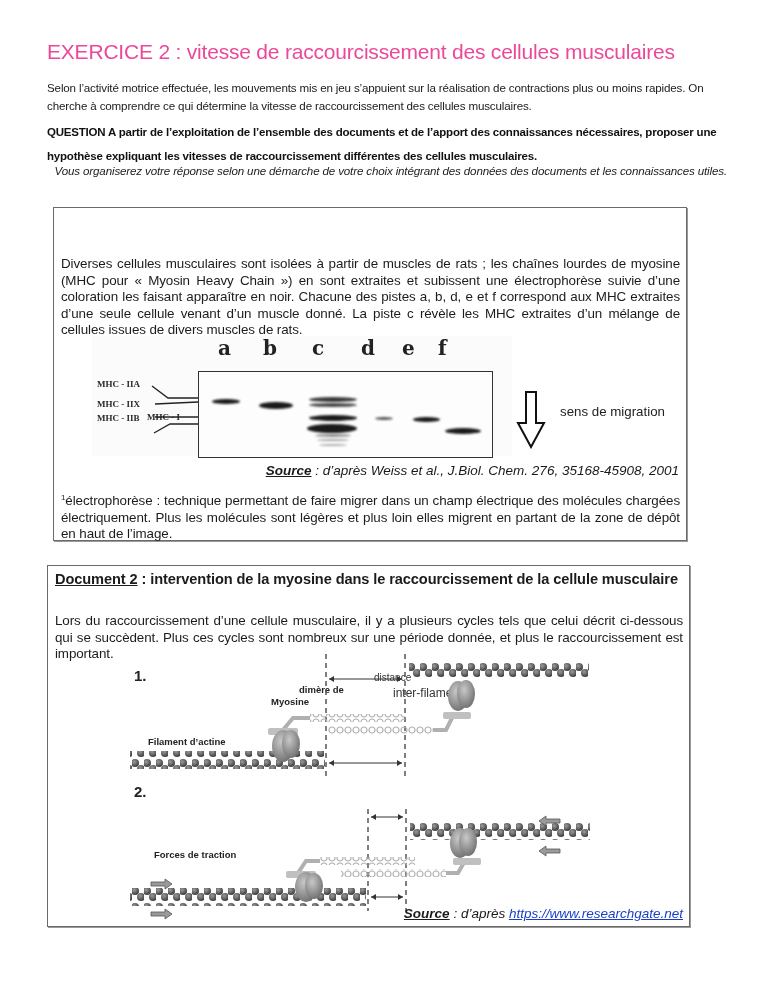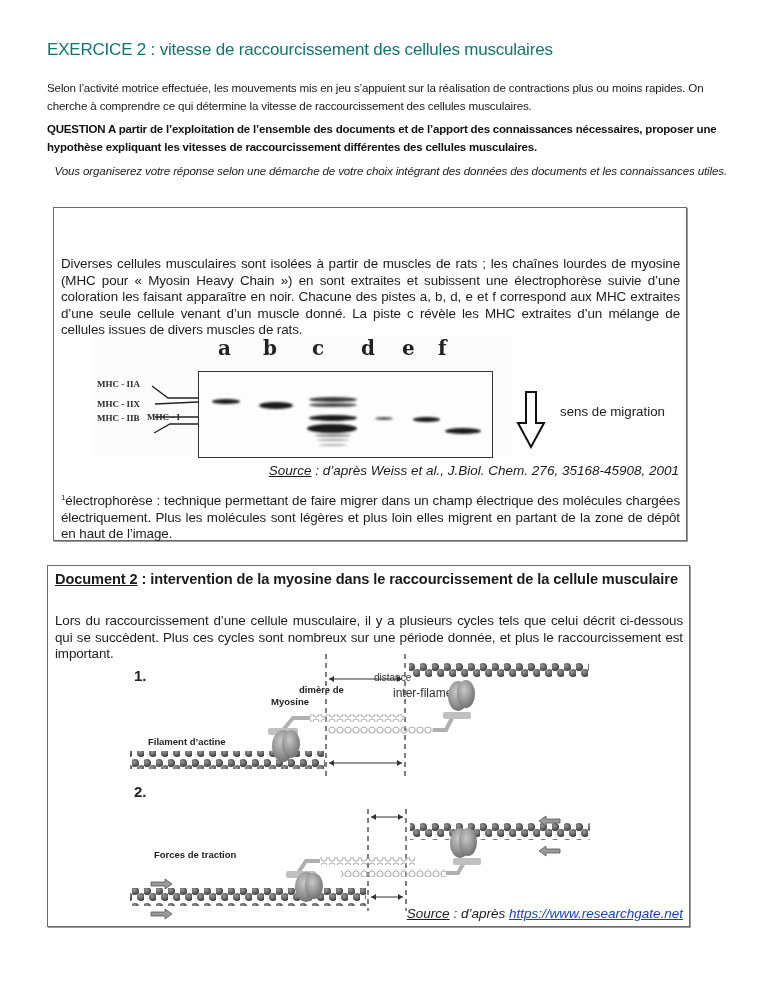--- a/index.html
+++ b/index.html
@@ -1,37 +1,37 @@
 <!DOCTYPE html>
 <html><head>
 <meta charset="utf-8">
 <style>
   html, body { margin: 0; padding: 0; background: #ffffff; }
   body { width: 768px; height: 994px; position: relative; overflow: hidden; color: #1a1a1a; }
   .abs { position: absolute; }
-  .title { left: 47px; top: 40px; font-family: "Liberation Sans", sans-serif; font-size: 17px; color: #0f766e; letter-spacing: -0.2px; white-space: nowrap; }
+  .title { left: 47px; top: 40px; font-family: "Liberation Sans", sans-serif; font-size: 21px; color: #ec4899; letter-spacing: -0.2px; white-space: nowrap; }
   .intro { left: 47px; top: 79px; width: 680px; font-family: "Liberation Sans", sans-serif; font-size: 11.6px; line-height: 18px; color: #1a1a1a; letter-spacing: -0.15px; }
-  .question { left: 47px; top: 120px; width: 690px; font-family: "Liberation Sans", sans-serif; font-size: 11.5px; line-height: 18px; font-weight: bold; color: #111; letter-spacing: -0.2px; }
+  .question { left: 47px; top: 120px; width: 690px; font-family: "Liberation Sans", sans-serif; font-size: 11.5px; line-height: 24px; font-weight: bold; color: #111; letter-spacing: -0.2px; }
   .instruction { left: 47px; top: 162px; width: 680px; font-family: "Liberation Sans", sans-serif; font-size: 11.6px; line-height: 18px; font-style: italic; color: #222; letter-spacing: -0.15px; text-align: right; }
 
   .docbox { border: 1.5px solid #6a6a6a; box-shadow: 1px 1px 0 #9a9a9a; background: #fff; font-family: "Liberation Sans", sans-serif; color: #1c1c1c; }
   .doc1 { left: 53px; top: 207px; width: 632px; height: 332px; }
   .doc2 { left: 47px; top: 565px; width: 641px; height: 360px; }
 
   .dochead { font-size: 14.6px; font-weight: bold; line-height: 17px; letter-spacing: -0.1px; }
   .dochead .u { text-decoration: underline; }
   .dochead .colon { font-weight: normal; }
   .doctext { font-size: 13.4px; line-height: 16.5px; text-align: justify; letter-spacing: -0.1px; }
 
   .gel-letter { font-family: "DejaVu Serif", serif; font-weight: bold; font-size: 20px; color: #222; }
   .mhc-label { font-family: "Liberation Serif", serif; font-weight: bold; font-size: 9px; color: #2a2a2a; white-space: nowrap; }
   .gel-frame { border: 1.5px solid #333; background: #fdfdfd; }
   .band { position: absolute; border-radius: 50%; background: #1a1a1a; filter: blur(0.9px); }
   .source-line { font-size: 13.5px; font-style: italic; color: #1a1a1a; white-space: nowrap; }
-  .source-line .u { text-decoration: underline; }
+  .source-line .u { text-decoration: underline; font-weight: bold; }
   .link { color: #1a3ec8; text-decoration: underline; }
   .small-label { font-size: 9.5px; font-weight: bold; color: #222; white-space: nowrap; }
   .step-num { font-size: 15px; font-weight: bold; color: #222; }
 </style>
 </head>
 <body>
 
 <div class="abs title">EXERCICE 2 : vitesse de raccourcissement des cellules musculaires</div>
 <div class="abs intro">Selon l’activité motrice effectuée, les mouvements mis en jeu s’appuient sur la réalisation de contractions plus ou moins rapides. On cherche à comprendre ce qui détermine la vitesse de raccourcissement des cellules musculaires.</div>
 <div class="abs question">QUESTION A partir de l’exploitation de l’ensemble des documents et de l’apport des connaissances nécessaires, proposer une hypothèse expliquant les vitesses de raccourcissement différentes des cellules musculaires.</div>

